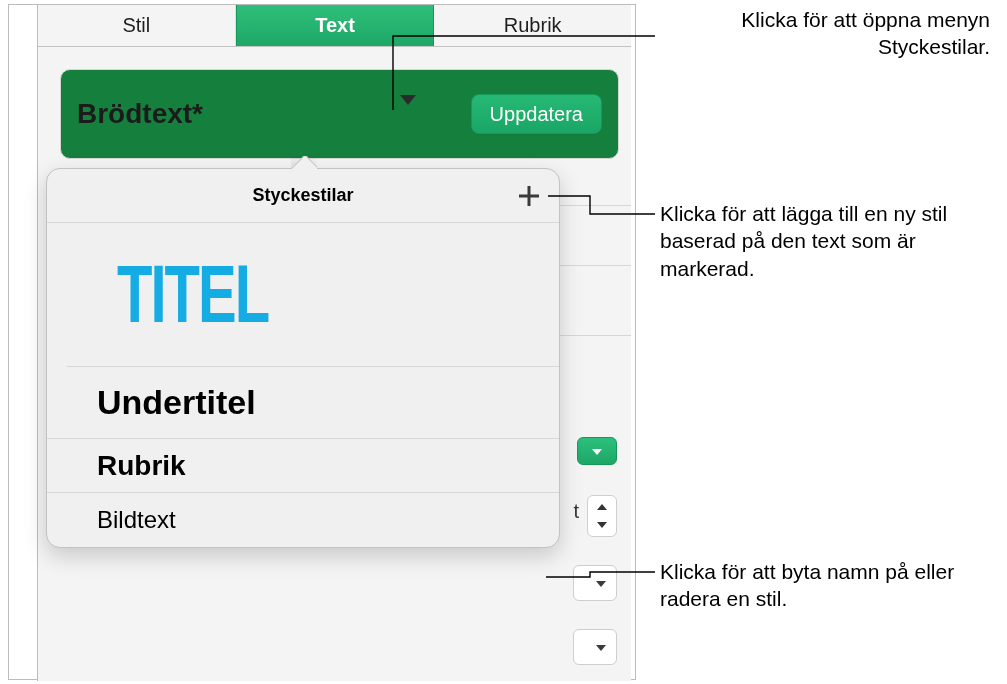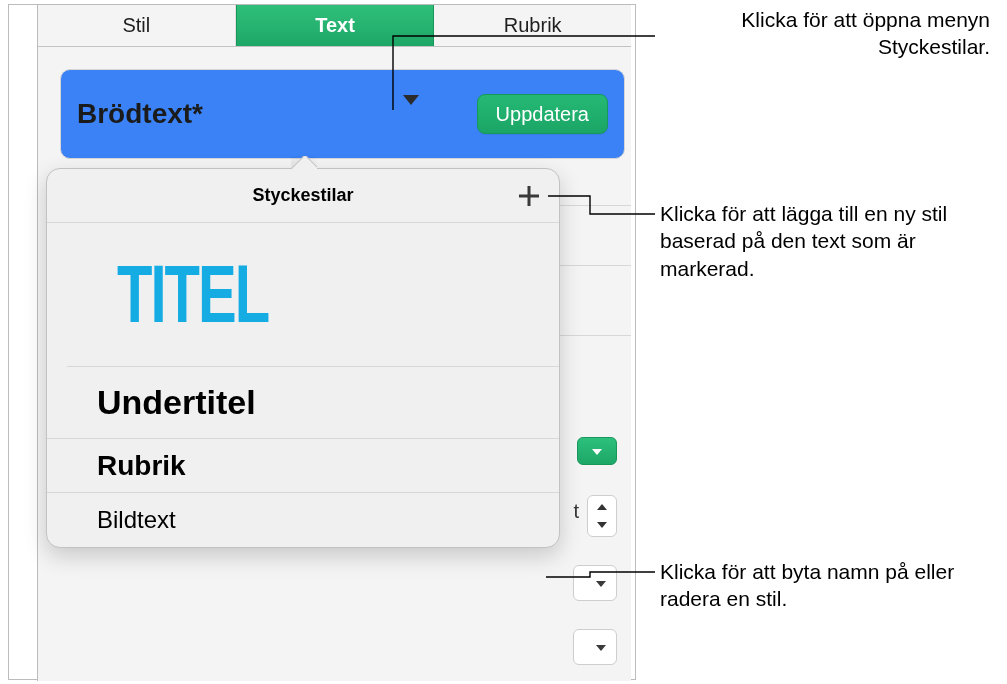--- a/index.html
+++ b/index.html
@@ -55,25 +55,25 @@
   .tab.active {
     background: linear-gradient(#2fbf7a, #1ea767);
     color: #fff;
     font-weight: 600;
     border-right: 1px solid #19965a;
     border-left: 1px solid #19965a;
   }
 
   
   .style-well {
-    margin: 22px 6px 0 22px;
+    margin: 22px 12px 0 22px;
     border: 1px solid #d6d6d6;
     border-radius: 10px;
     height: 90px;
-    background: #3b82f6;
+    background: #15803d;
     display: flex;
     align-items: center;
     padding: 0 16px;
     position: relative;
     justify-content: flex-end;
   }
   .style-name {
     font-size: 28px;
     font-weight: 700;
     color: #1b1b1b;

